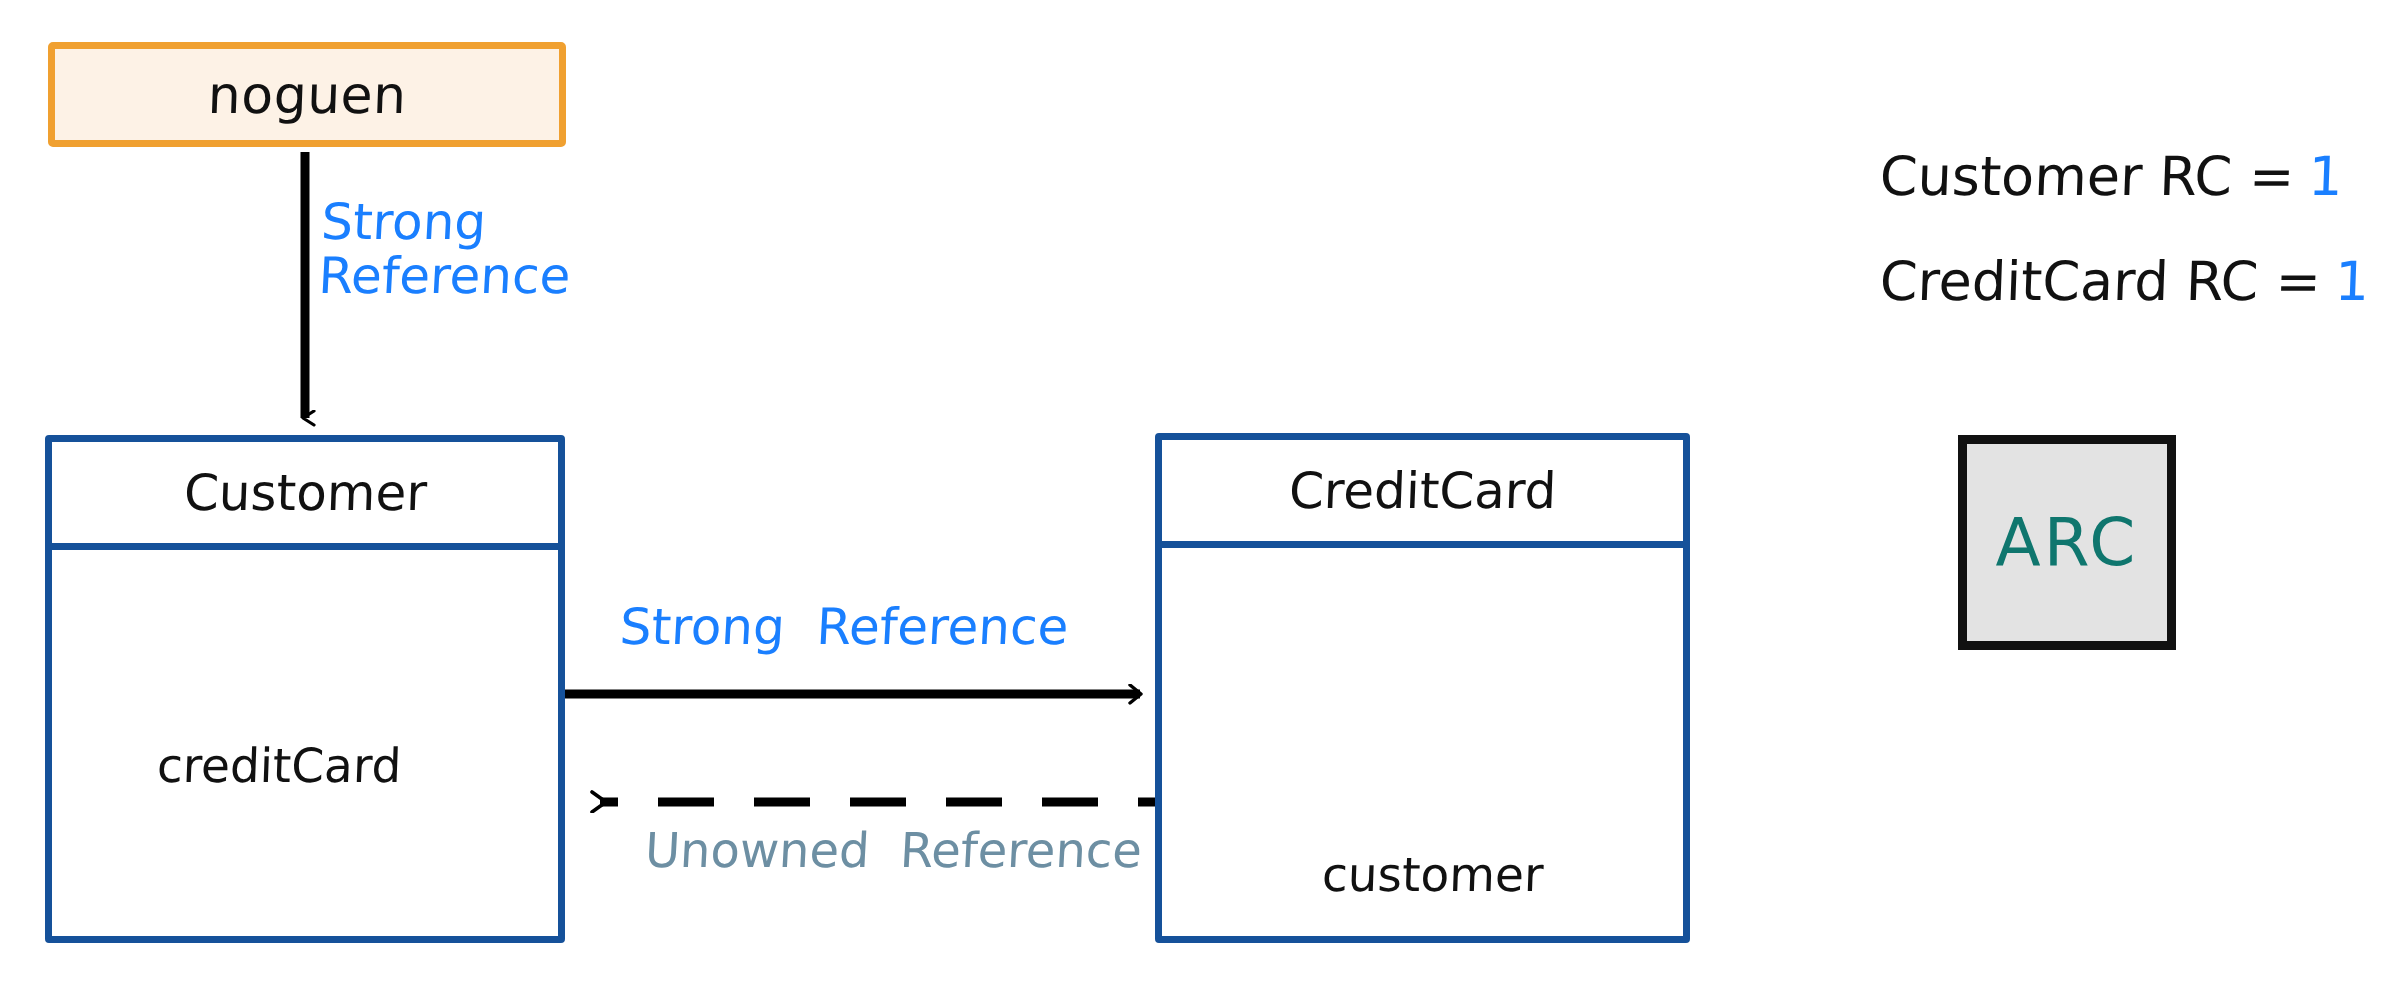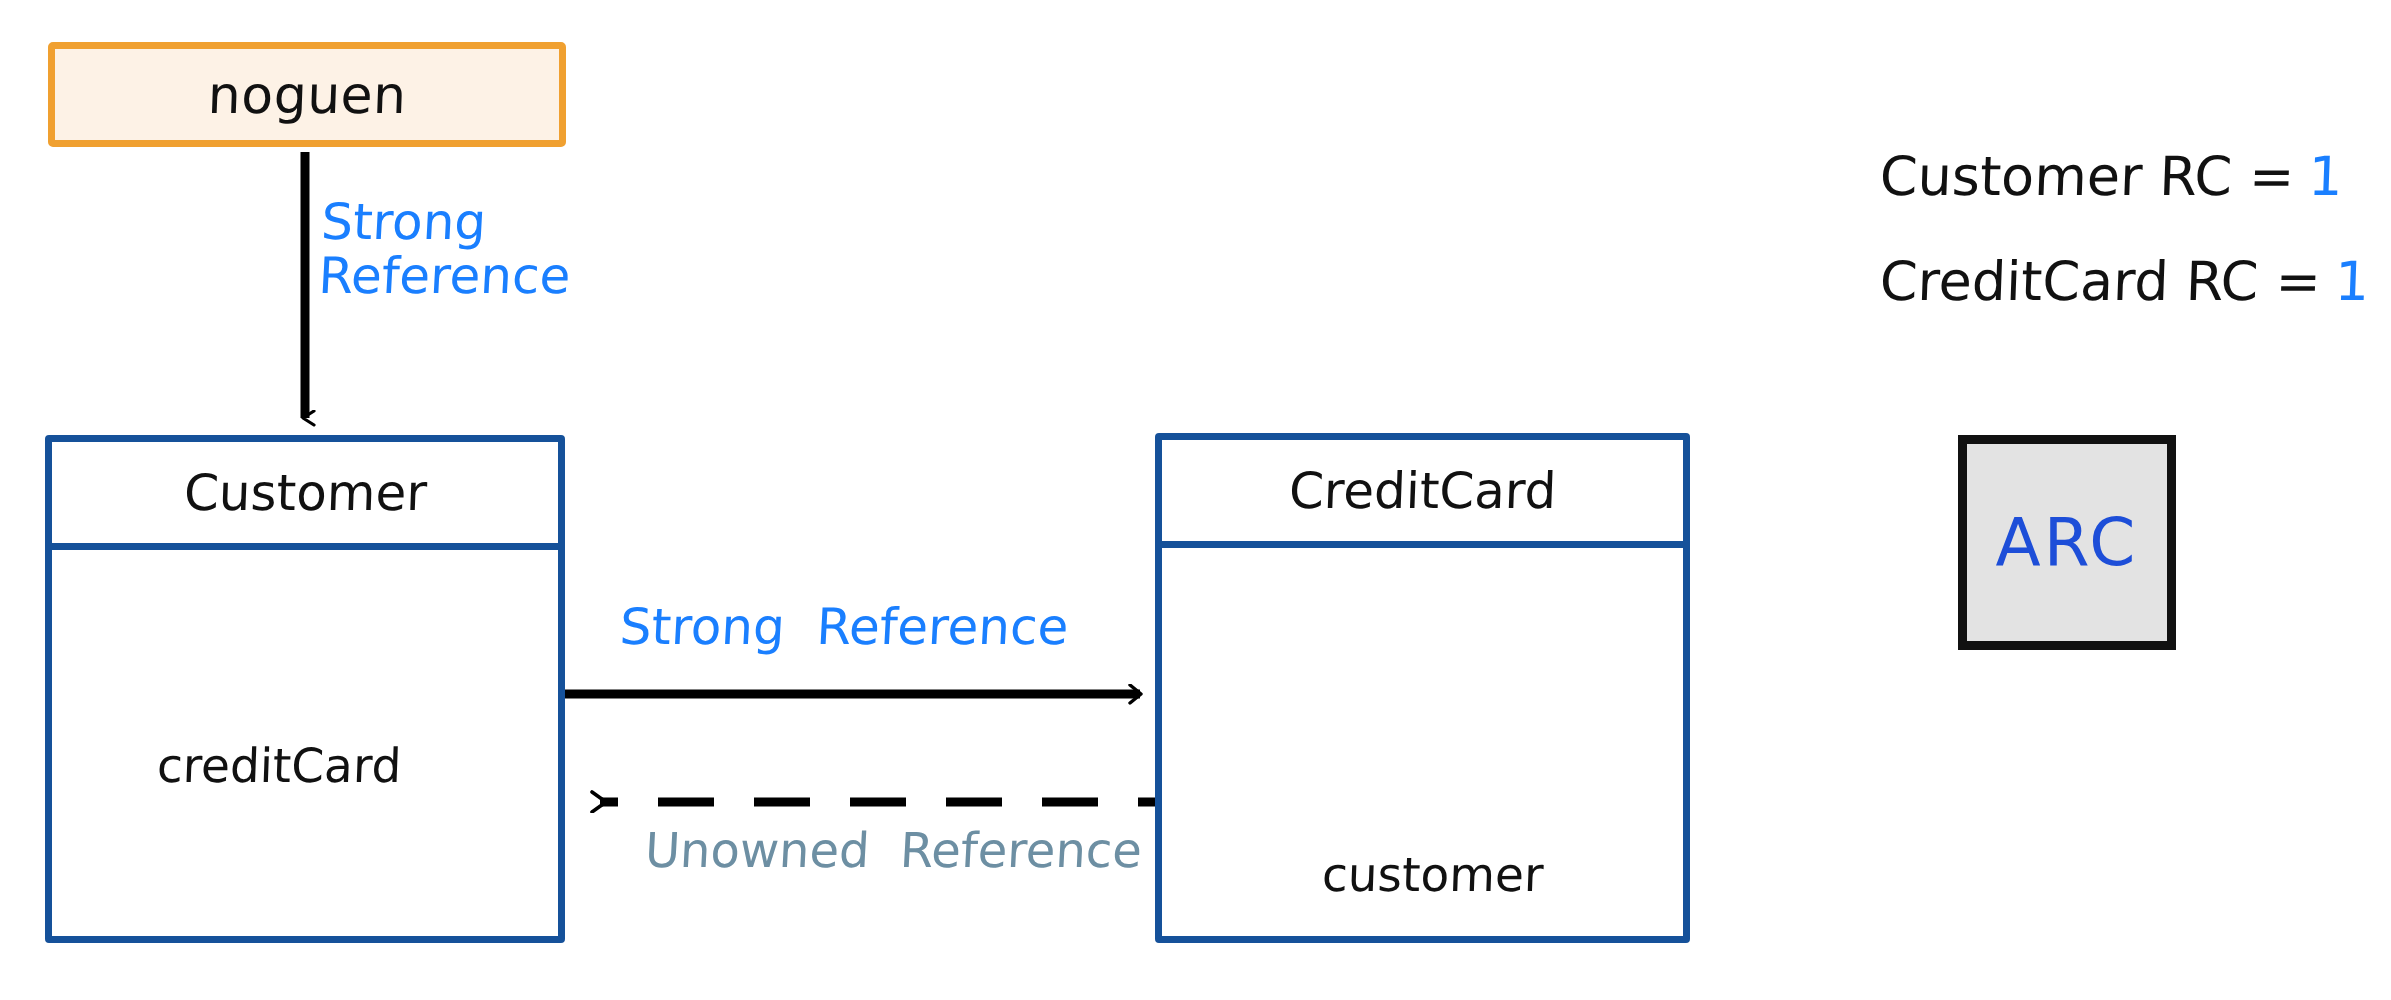--- a/index.html
+++ b/index.html
@@ -162,21 +162,21 @@
     width: 218px;
     height: 215px;
     border: 9px solid #111111;
     background: #e3e3e3;
     display: flex;
     align-items: center;
     justify-content: center;
   }
   #arc-label {
     font-size: 66px;
-    color: #1d4ed8;
+    color: #0f766e;
     letter-spacing: 3px;
     line-height: 1;
   }
 </style>
 </head>
 <body>
 
 <div id="canvas">
 
   <svg width="2391" height="1000" style="position:absolute;left:0;top:0;">

